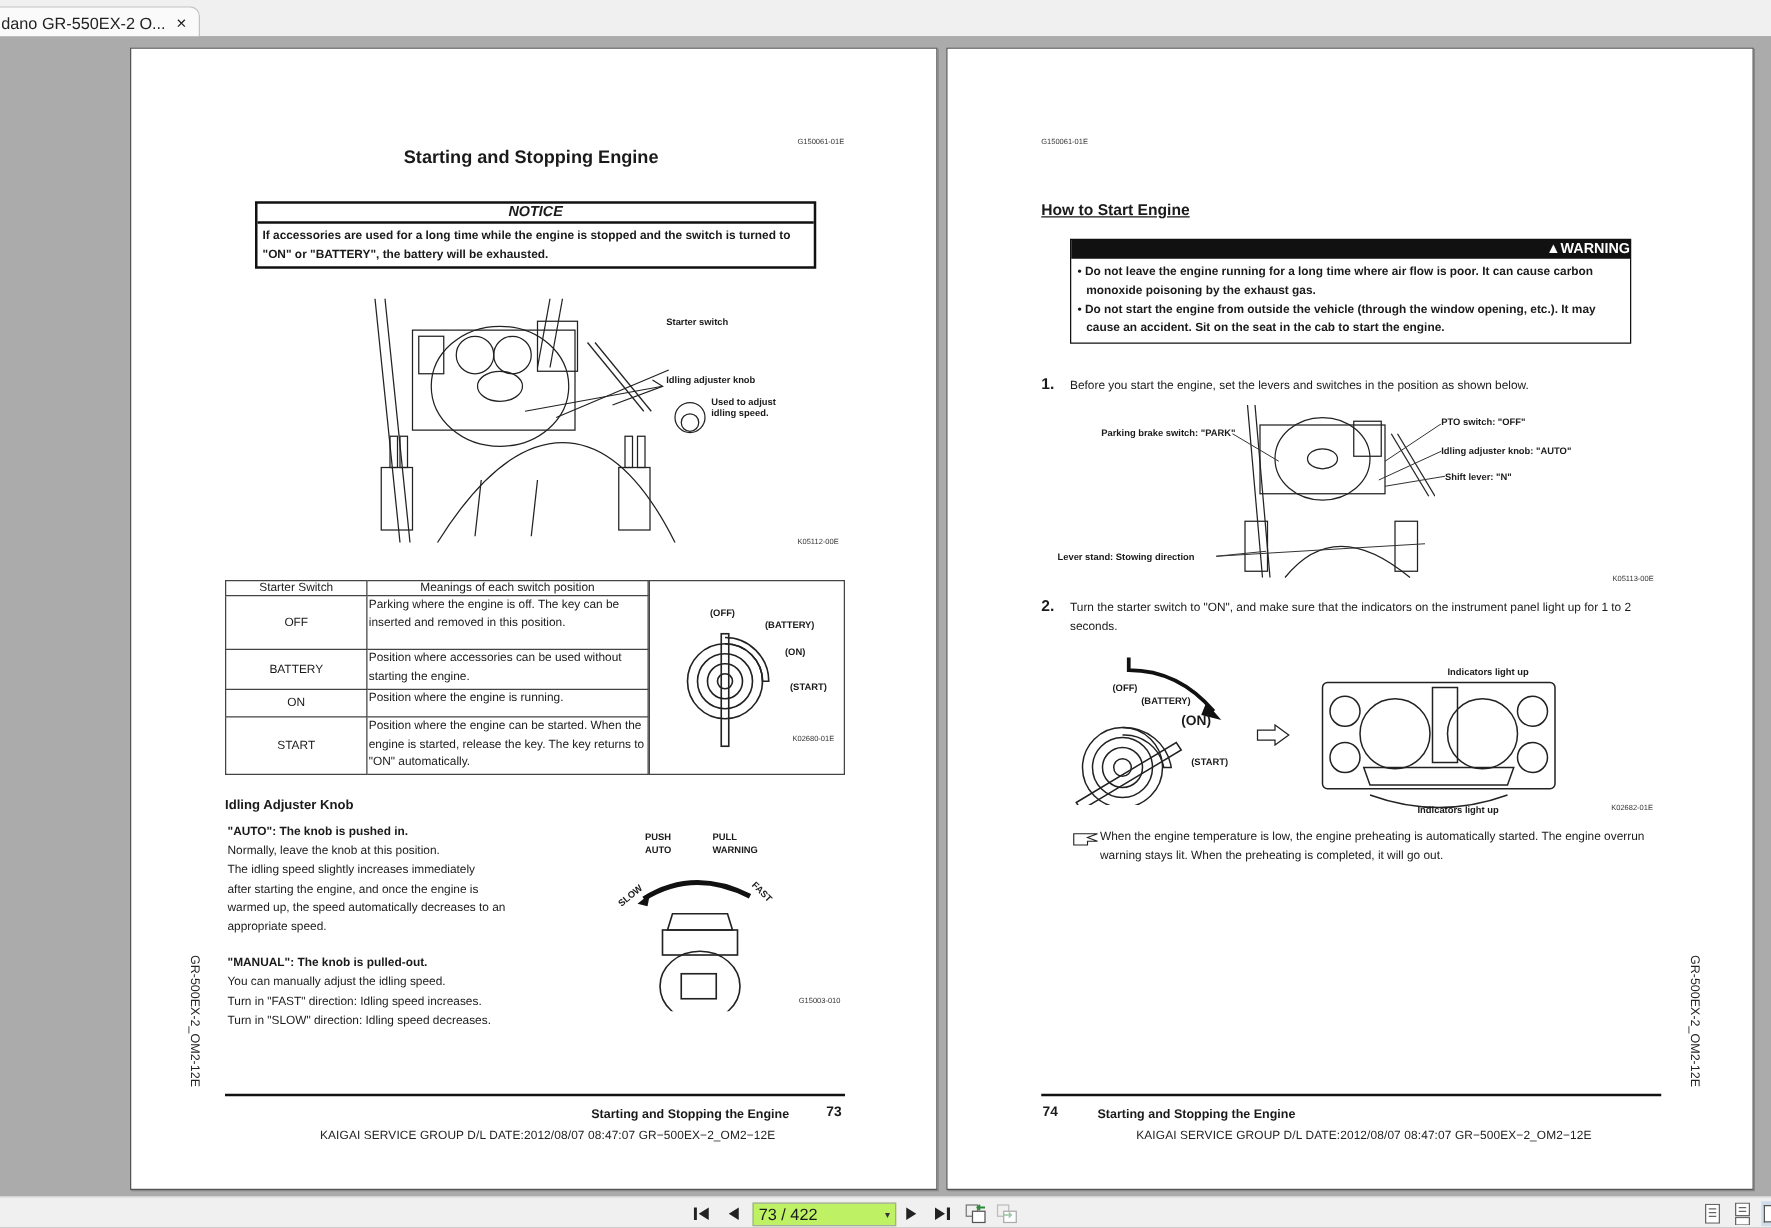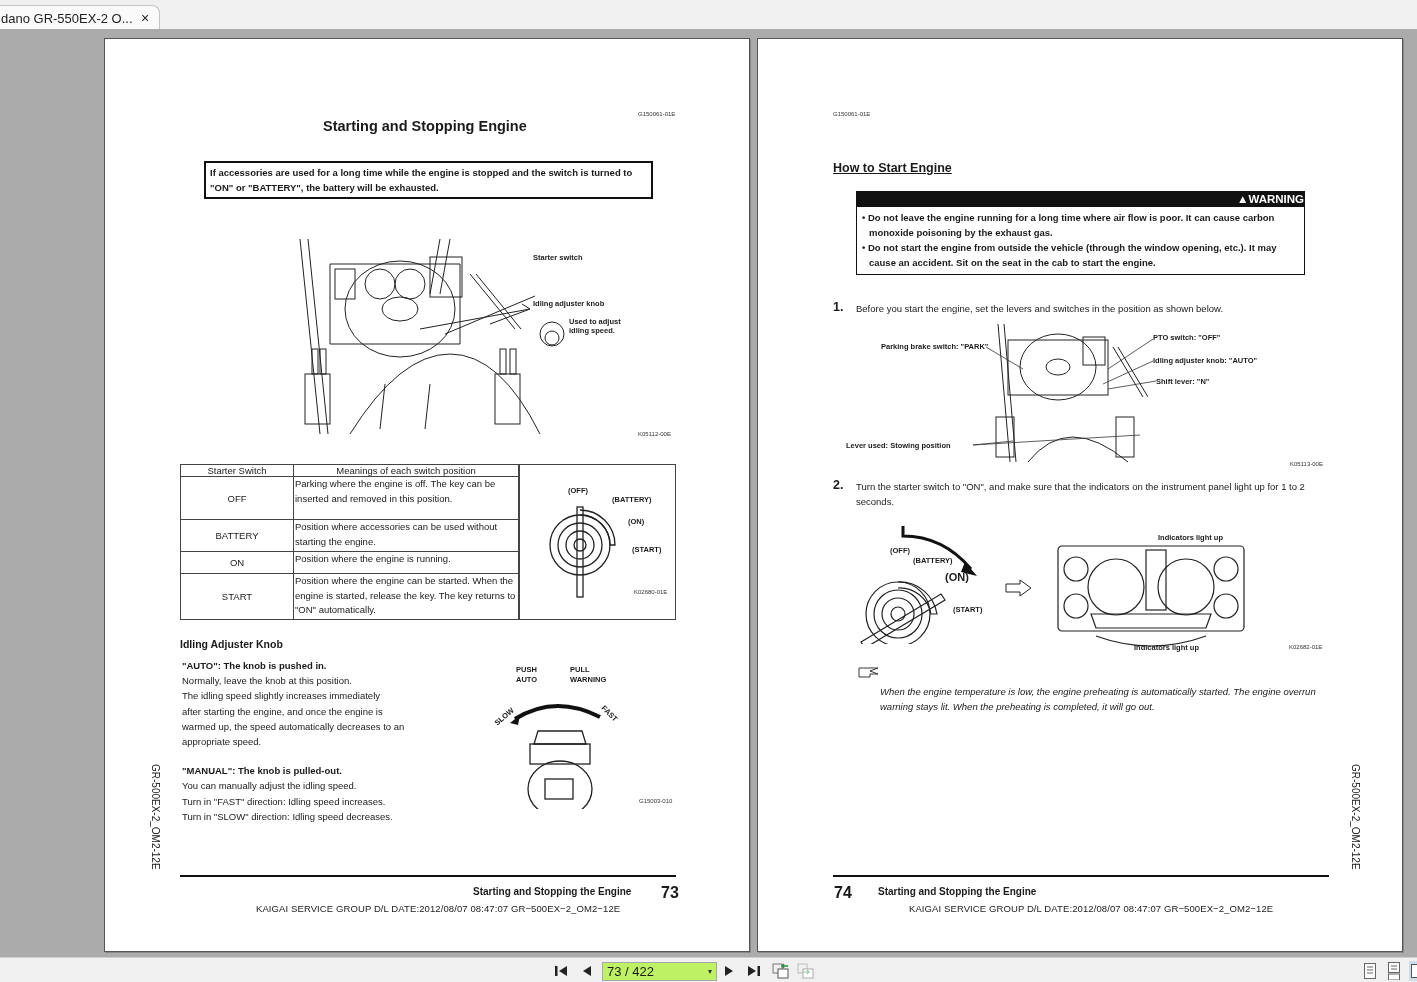--- a/index.html
+++ b/index.html
@@ -22,21 +22,21 @@
   table.sw td, table.sw th { border: 1px solid #444; font-weight: normal; }
   table.sw th { height: 12px; line-height: 11px; }
   table.sw td.pos { text-align: center; width: 113px; }
   table.sw td.mean { width: 225px; line-height: 14.5px; padding-left: 1px; vertical-align: top; }
   .diag-box { border: 1px solid #444; }
   .sec-head { font-size: 10.5px; font-weight: bold; }
   .body-text { font-size: 9.5px; line-height: 15.2px; }
   .bold { font-weight: bold; }
   .rule { height: 2px; background: #111; }
   .footer-title { font-size: 10px; font-weight: bold; }
-  .pagenum { font-size: 16px; font-weight: bold; }
+  .pagenum { font-size: 11px; font-weight: bold; }
   .footer-meta { font-size: 9.5px; color: #222; letter-spacing: 0.1px; }
   .vert { writing-mode: vertical-rl; font-size: 10px; color: #222; }
   .h-underline { font-size: 12.5px; font-weight: bold; text-decoration: underline; }
   .warning { border: 1px solid #111; }
   .warning-head { background: #111; color: #fff; text-align: right; font-weight: bold; font-size: 11.5px; height: 15px; line-height: 15px; }
   .warning-body { font-size: 9.5px; font-weight: bold; line-height: 15px; padding: 3px 4px 4px 4px; }
   .warning-body .item { padding-left: 8px; text-indent: -7px; }
   .step-num { font-size: 12.5px; font-weight: bold; }
   .lbl { font-size: 7.5px; font-weight: bold; white-space: nowrap; }
   .bottombar { position: absolute; left: 0; top: 957px; width: 1417px; height: 25px; background: #f0f0f0; border-top: 1px solid #cfcfcf; }
@@ -54,20 +54,21 @@
   </div>
 </div>
 
 <div class="viewer">
 
   <div class="page left">
     <div class="abs code-small" style="left:533px;top:72px;">G150061-01E</div>
     <div class="abs title-main" style="left:218px;top:79px;">Starting and Stopping Engine</div>
 
     <div class="abs notice" style="left:99px;top:122px;width:449px;">
+      <div class="notice-head">NOTICE</div>
       <div class="notice-body">If accessories are used for a long time while the engine is stopped and the switch is turned to "ON" or "BATTERY", the battery will be exhausted.</div>
     </div>
 
     <svg class="abs" style="left:185px;top:195px;" width="390" height="210">
       <g fill="none" stroke="#222" stroke-width="1">
         <path d="M10 5 L30 200"></path>
           <path d="M18 5 L38 200"></path>
         <path d="M150 5 L140 60"></path>
           <path d="M160 5 L150 60"></path>
         <path d="M40 30 L170 30 L170 110 L40 110 Z"></path>
@@ -214,21 +215,21 @@
           <path d="M130 25 L160 75"></path>
         <path d="M40 140 Q80 90 140 140"></path>
         <rect x="8" y="95" width="18" height="40"></rect>
           <rect x="128" y="95" width="18" height="40"></rect>
       </g>
     </svg>
     <div class="abs lbl" style="left:123px;top:303px;">Parking brake switch: "PARK"</div>
     <div class="abs lbl" style="left:395px;top:294px;">PTO switch: "OFF"</div>
     <div class="abs lbl" style="left:395px;top:317px;">Idling adjuster knob: "AUTO"</div>
     <div class="abs lbl" style="left:398px;top:338px;">Shift lever: "N"</div>
-    <div class="abs lbl" style="left:88px;top:402px;">Lever used: Stowing position</div>
+    <div class="abs lbl" style="left:88px;top:402px;">Lever stand: Stowing direction</div>
     <svg class="abs" style="left:120px;top:300px;" width="290" height="120">
       <g stroke="#333" stroke-width="0.8">
         <line x1="108" y1="8" x2="145" y2="30"></line>
         <line x1="275" y1="0" x2="230" y2="30"></line>
         <line x1="275" y1="22" x2="225" y2="45"></line>
         <line x1="278" y1="42" x2="230" y2="50"></line>
         <line x1="95" y1="106" x2="135" y2="102"></line>
         <line x1="95" y1="106" x2="262" y2="96"></line>
       </g>
     </svg>
@@ -274,21 +275,21 @@
     </svg>
     <div class="abs lbl" style="left:400px;top:494px;">Indicators light up</div>
     <div class="abs lbl" style="left:376px;top:604px;">Indicators light up</div>
     <div class="abs code-small" style="left:531px;top:605px;">K02682-01E</div>
 
     <div class="abs" style="left:100px;top:625px;width:20px;height:10px;">
       <svg width="22" height="11">
           <path d="M1 1 L1 10 L12 10 L12 7 L20 7 L12 4 L20 1 Z" fill="none" stroke="#222" stroke-width="0.9"></path>
         </svg>
     </div>
-    <div class="abs body-text" style="left:122px;top:645px;width:450px;text-indent:0;font-style:italic;">When the engine temperature is low, the engine preheating is automatically started. The engine overrun warning stays lit. When the preheating is completed, it will go out.</div>
+    <div class="abs body-text" style="left:122px;top:623px;width:450px;text-indent:0;">When the engine temperature is low, the engine preheating is automatically started. The engine overrun warning stays lit. When the preheating is completed, it will go out.</div>
 
     <div class="abs vert" style="left:592px;top:725px;">GR-500EX-2_OM2-12E</div>
 
     <div class="abs rule" style="left:75px;top:836px;width:496px;"></div>
     <div class="abs pagenum" style="left:76px;top:845px;">74</div>
     <div class="abs footer-title" style="left:120px;top:847px;">Starting and Stopping the Engine</div>
     <div class="abs footer-meta" style="left:151px;top:864px;">KAIGAI SERVICE GROUP D/L DATE:2012/08/07 08:47:07 GR−500EX−2_OM2−12E</div>
   </div>
 </div>
 

